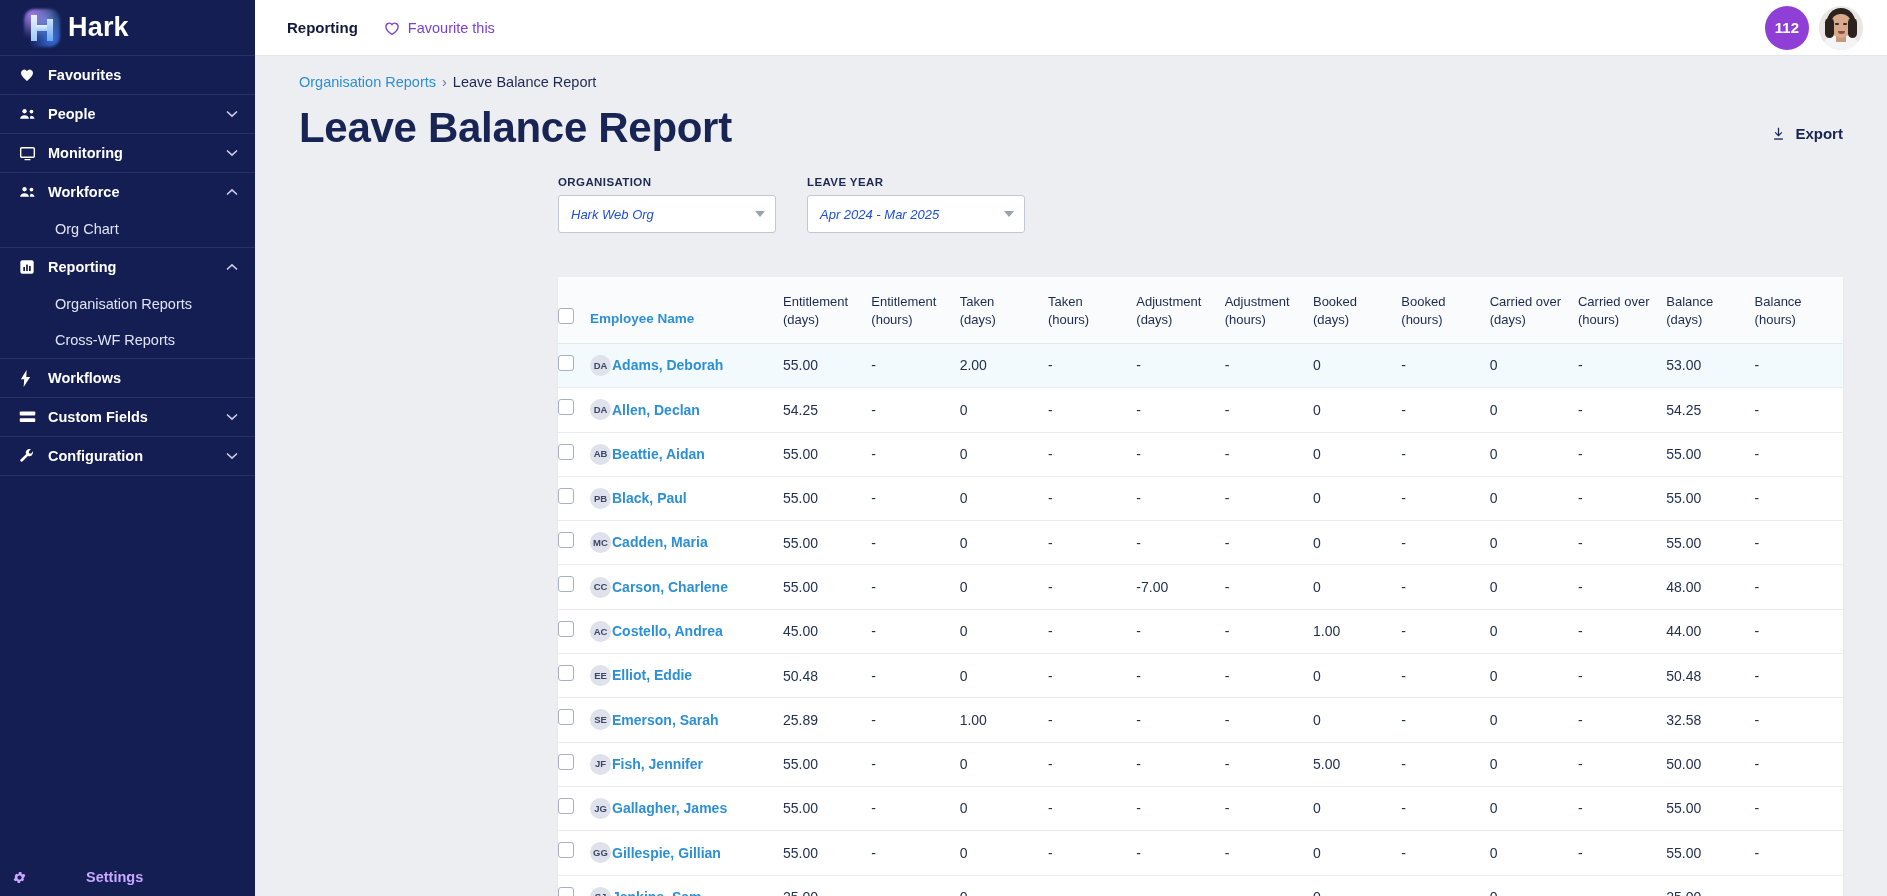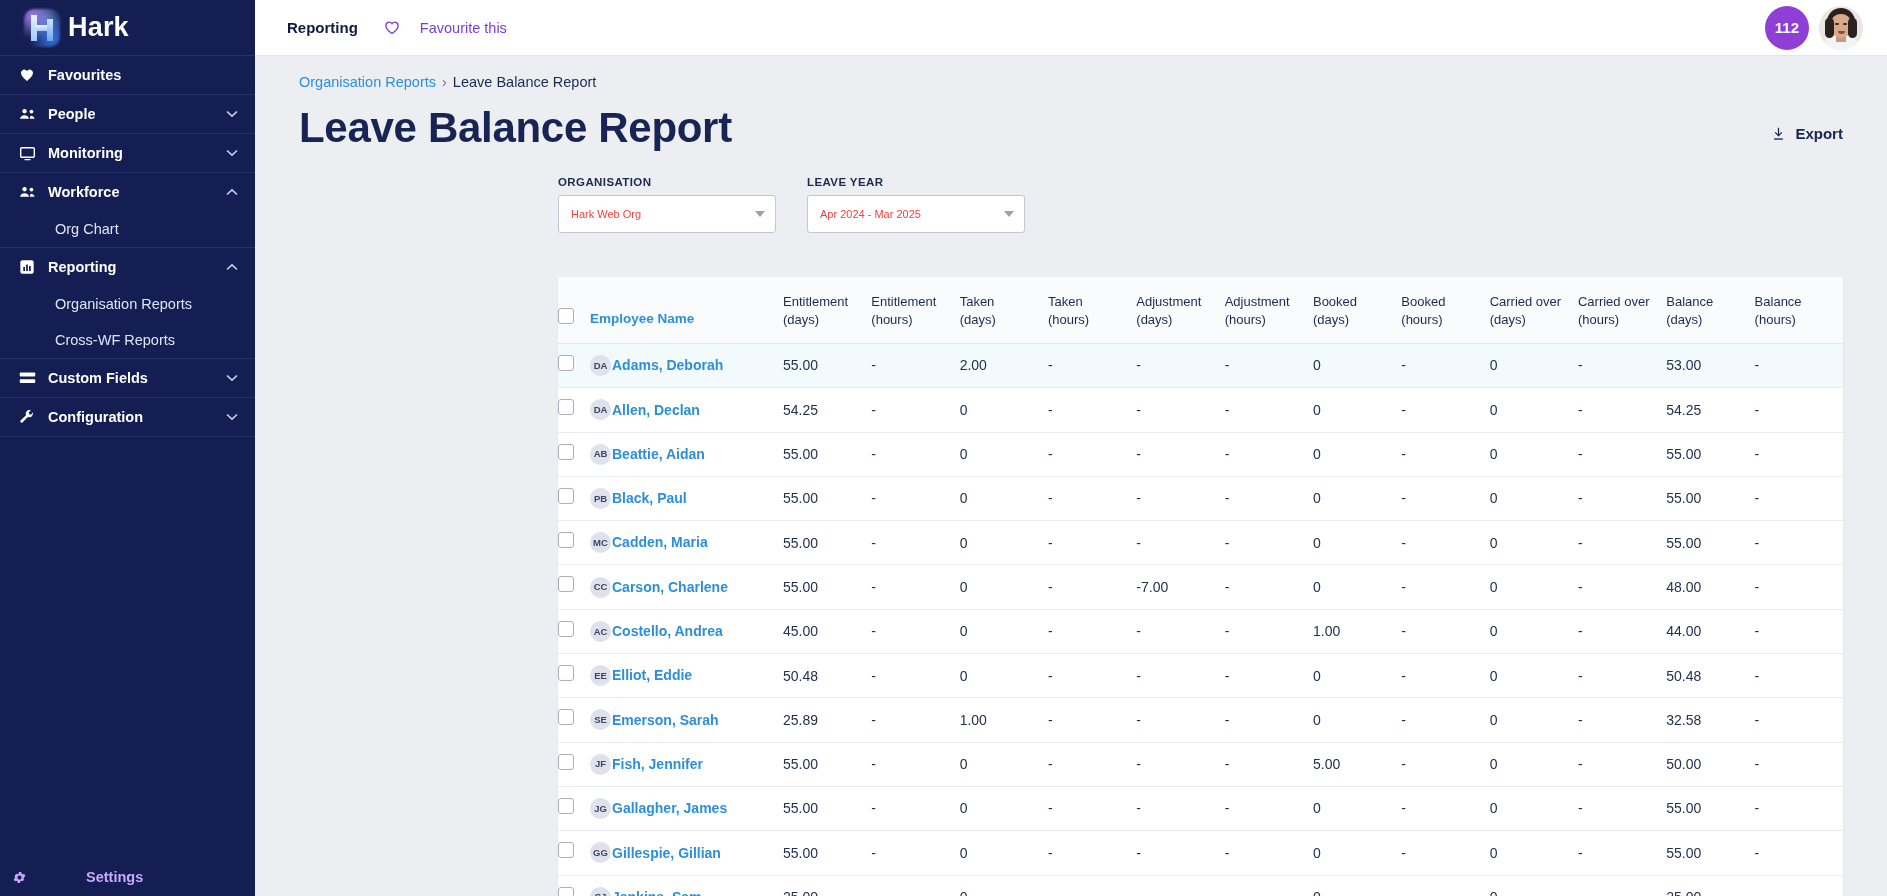--- a/index.html
+++ b/index.html
@@ -109,21 +109,21 @@
     background: #ffffff;
     display: flex; align-items: center;
     padding: 0 24px 0 32px;
     border-bottom: 1px solid #e3e6ec;
   }
   .topbar-title {
     font-size: 15px; font-weight: 700; color: #121a3e;
     margin-right: 26px;
   }
   .fav-btn {
-    display: flex; align-items: flex-start; gap: 20px;
+    display: flex; align-items: flex-end; gap: 8px;
     color: #7c3fd6; font-size: 14.5px; cursor: pointer;
   }
   .topbar-spacer { flex: 1 1 auto; }
   .count-badge {
     width: 44px; height: 44px; border-radius: 50%;
     background: #8f3fd6;
     color: #fff; font-size: 15px; font-weight: 700;
     display: flex; align-items: center; justify-content: center;
     margin-right: 10px;
     cursor: pointer;
@@ -188,21 +188,21 @@
     height: 38px;
     background: #fff;
     border: 1px solid #c2c7d2;
     border-radius: 3px;
     display: flex; align-items: center;
     padding: 0 10px 0 12px;
     cursor: pointer;
   }
   .select-box.org { width: 218px; }
   .select-box.year { width: 218px; }
-  .select-val { flex: 1 1 auto; font-size: 11px; color: #ef4444; }
+  .select-val { flex: 1 1 auto; font-size: 13px; color: #1d4ed8; font-style: italic; }
   .caret-down {
     width: 0; height: 0;
     border-left: 5.5px solid transparent;
     border-right: 5.5px solid transparent;
     border-top: 6px solid #9aa1b0;
   }
 
   
   .table-wrap {
     margin: 44px 44px 0 303px;
@@ -356,20 +356,31 @@
               <svg width="12" height="8" viewBox="0 0 12 8" fill="none" stroke="#c7cbe4" stroke-width="1.7" stroke-linecap="round">
                 <path d="M1.5 6 6 1.8 10.5 6"></path>
               </svg>
             </span>
           </div>
           <div class="sub-item">
             <span>Organisation Reports</span>
           </div>
           <div class="sub-item">
             <span>Cross-WF Reports</span>
+          </div>
+        </div>
+        <div class="nav-group">
+          <div class="nav-item">
+            <span class="nv-ico">
+              <svg width="13" height="17" viewBox="0 0 14 22" fill="currentColor">
+                <path d="M8.4 0 1 12h4.3L4.6 22 13 9H8.1z"></path>
+              </svg>
+            </span>
+            <span class="nv-label">Workflows</span>
+            <span class="nv-chev"></span>
           </div>
         </div>
         <div class="nav-group">
           <div class="nav-item">
             <span class="nv-ico">
               <svg width="17" height="14" viewBox="0 0 22 18" fill="currentColor">
                 <rect x="1" y="2" width="20" height="5" rx="1"></rect>
                 <rect x="1" y="10.5" width="20" height="5" rx="1"></rect>
               </svg>
             </span>

